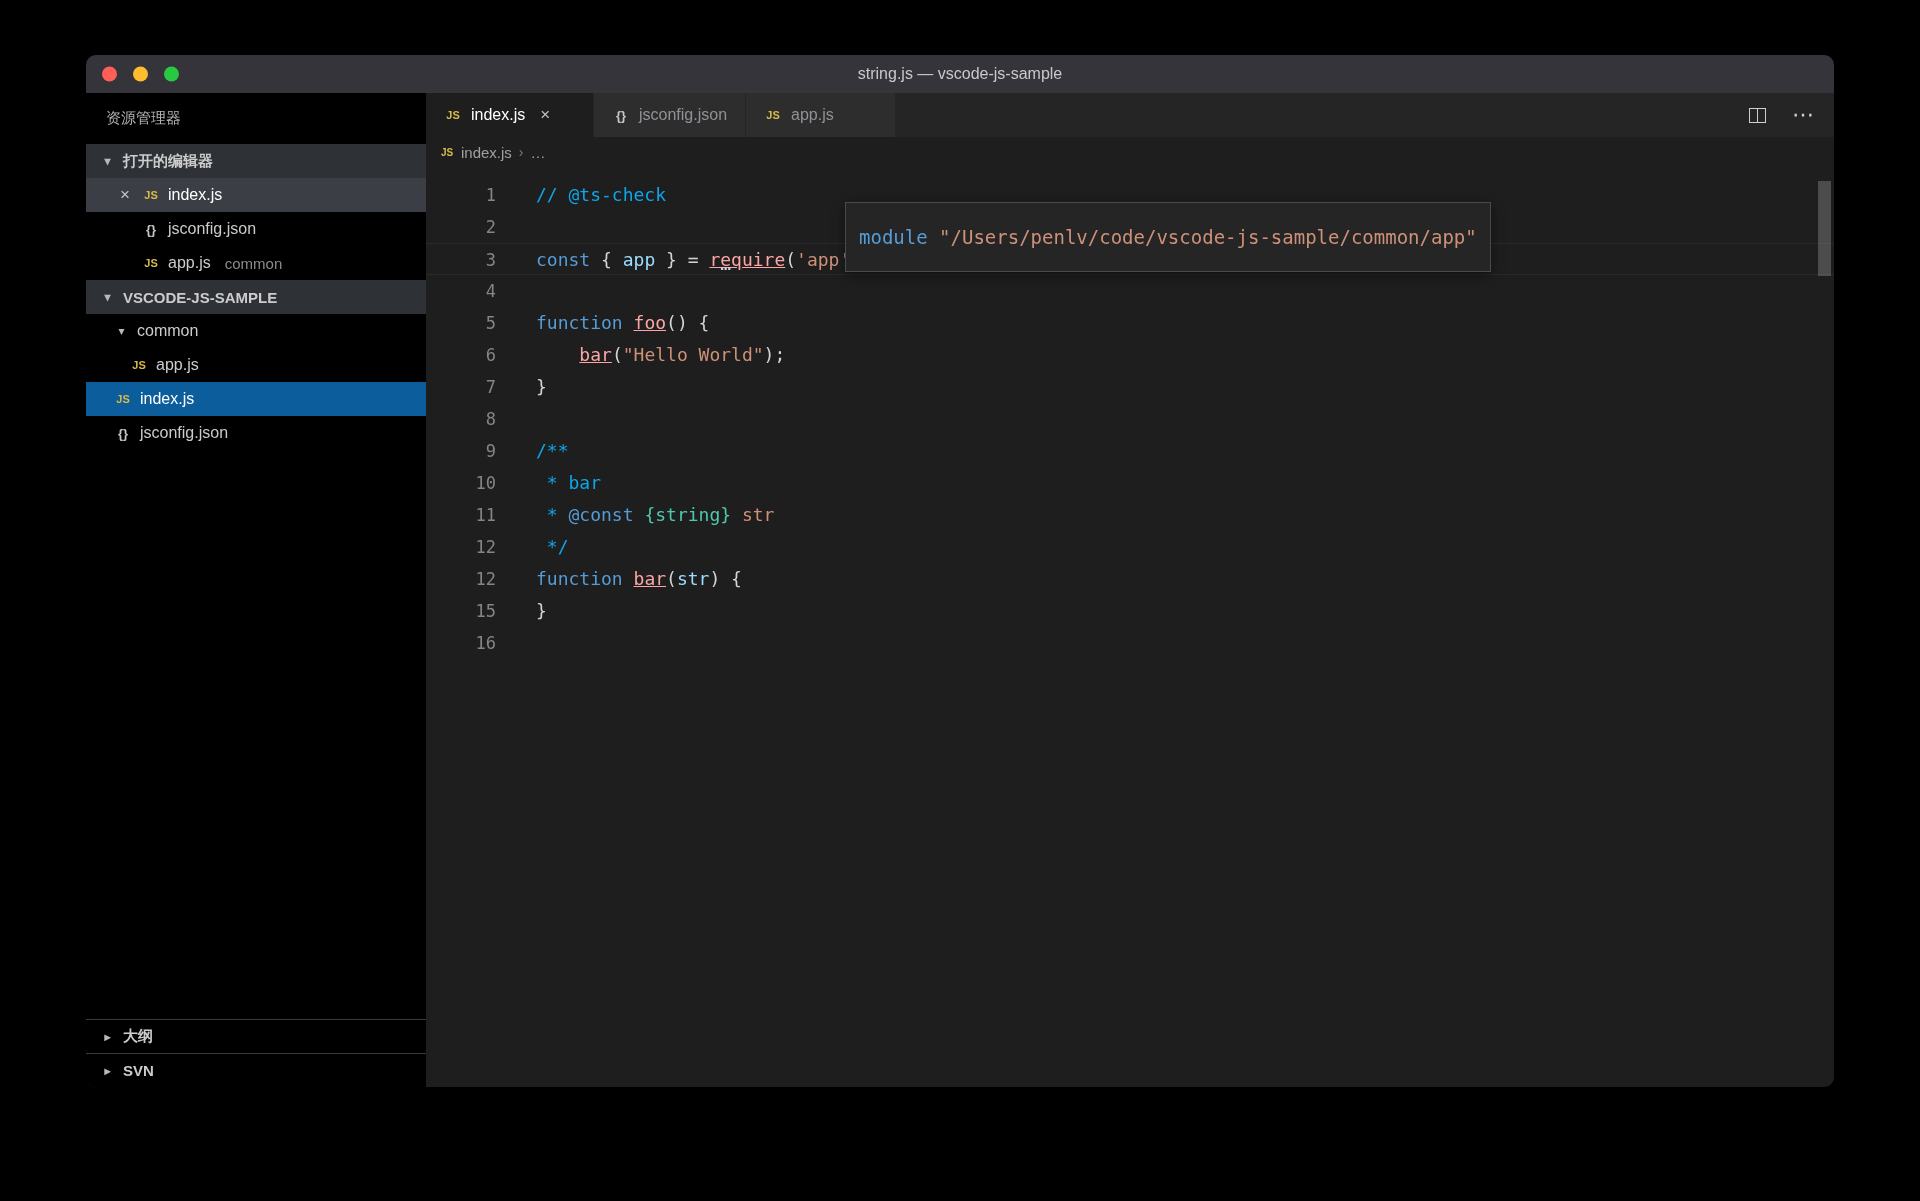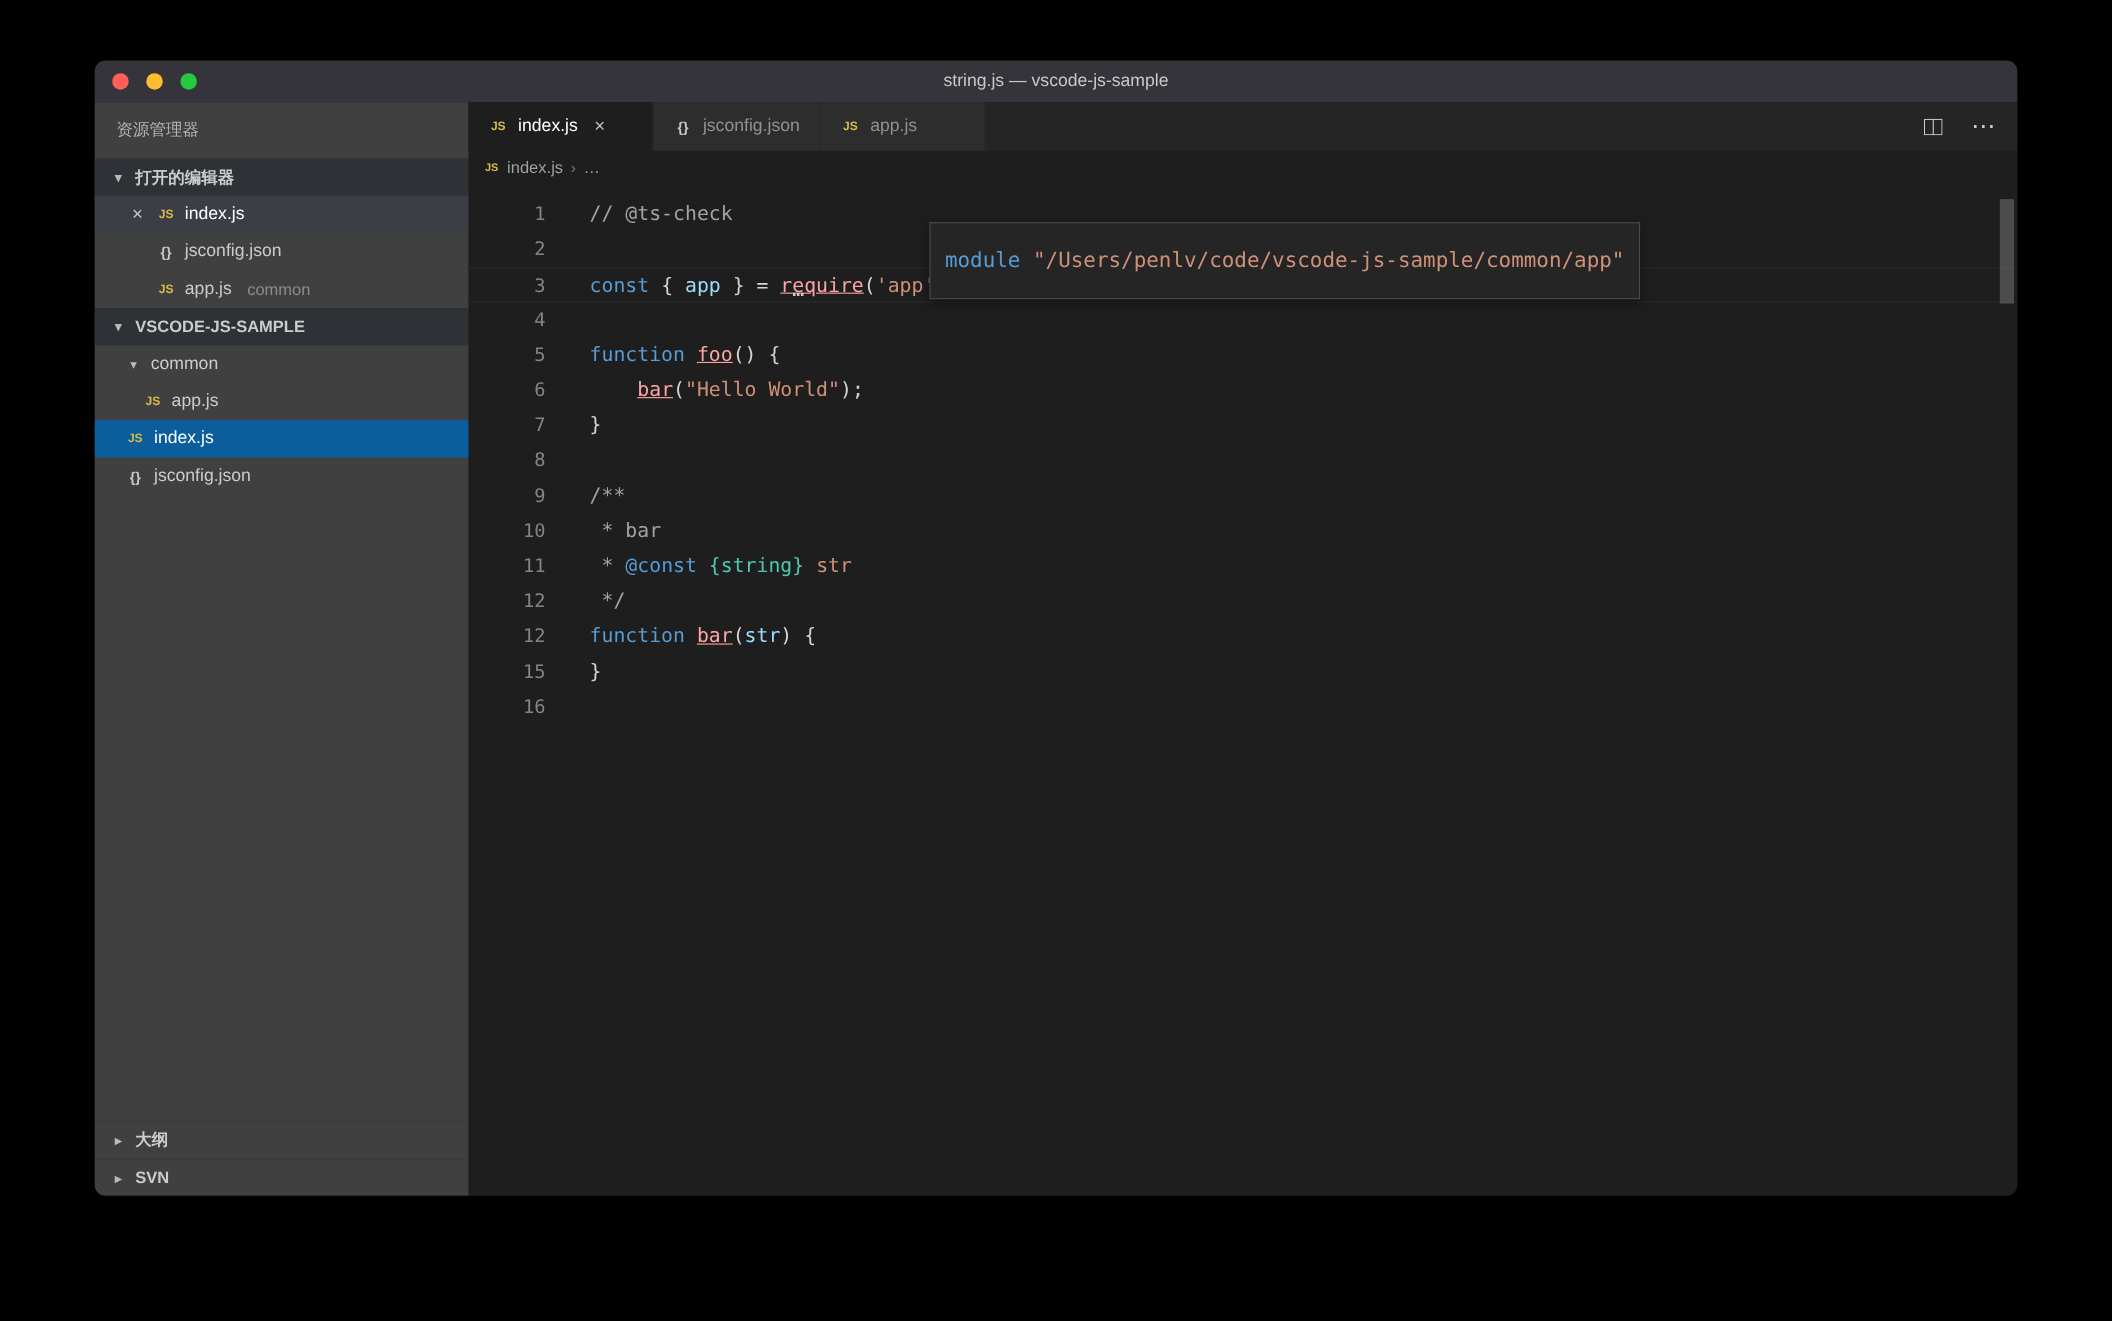--- a/index.html
+++ b/index.html
@@ -15,21 +15,21 @@
   .light{width:15px;height:15px;border-radius:50%;display:inline-block;}
   .light.red{background:#ff5f57;}
   .light.yellow{background:#febc2e;}
   .light.green{background:#28c840;}
   .title-text{color:#c9c9c9;font-size:16px;}
 
   
   .main{display:flex;height:994px;}
 
   
-  .sidebar{width:340px;background:#404040;flex:none;position:relative;color:#cccccc;}
+  .sidebar{width:340px;background:#000000;flex:none;position:relative;color:#cccccc;}
   .sidebar-title{height:51px;display:flex;align-items:center;padding-left:20px;font-size:15px;color:#b4b4b4;}
   .row{height:34px;display:flex;align-items:center;gap:8px;font-size:16px;color:#cccccc;white-space:nowrap;}
   .section-header{background:#2e3136;font-weight:bold;font-size:15px;padding-left:14px;cursor:pointer;}
   .caret{width:15px;display:inline-flex;justify-content:center;color:#b9b9b9;font-size:12px;flex:none;}
   .oe-row{padding-left:30px;}
   .oe-active{background:#3b3f45;color:#ffffff;}
   .oe-close{width:18px;text-align:center;color:#c5c5c5;font-size:17px;flex:none;}
   .oe-close.spacer{visibility:hidden;}
   .ficon{display:inline-flex;width:18px;justify-content:center;flex:none;font-weight:bold;text-align:center;}
   .js-badge{color:#d7ba4a;font-size:11px;}
@@ -59,21 +59,21 @@
   .breadcrumbs{height:30px;display:flex;align-items:center;gap:7px;padding-left:14px;
     color:#a0a0a0;font-size:15px;flex:none;}
   .sep{color:#7a7a7a;font-size:14px;}
 
   .editor{flex:1;position:relative;font-family:"DejaVu Sans Mono",monospace;font-size:18px;
     line-height:32px;padding-top:12px;overflow:hidden;}
   .code-line{display:flex;height:32px;white-space:pre;}
   .code-line.current{border-top:1px solid #2a2a2a;border-bottom:1px solid #2a2a2a;}
   .ln{width:70px;text-align:right;color:#858585;flex:none;font-size:17px;}
   .code{margin-left:40px;position:relative;white-space:pre;}
-  .tk-cm{color:#a3a3a3;}
+  .tk-cm{color:#0ea5e9;}
   .tk-kw{color:#569cd6;}
   .tk-vr{color:#9cdcfe;}
   .tk-fn{color:#fca5a5;text-decoration:underline;}
   .tk-st{color:#ce9178;}
   .tk-pl{color:#d4d4d4;}
   .tk-tp{color:#4ec9b0;}
   .hint-dots{position:absolute;left:17ch;bottom:-6px;color:#cfcfcf;font-size:18px;letter-spacing:1px;}
 
   .hover-tip{position:absolute;left:419px;top:109px;background:#252526;border:1px solid #4b4b4b;
     padding:23px 13px;font-family:"DejaVu Sans Mono",monospace;font-size:19px;white-space:pre;

